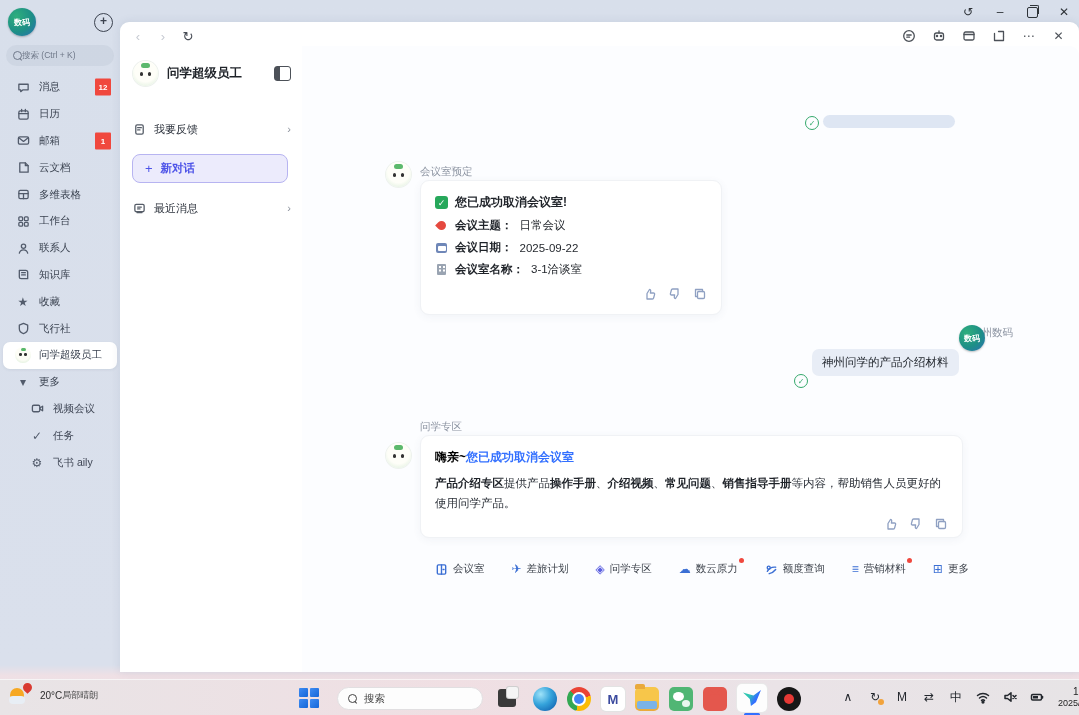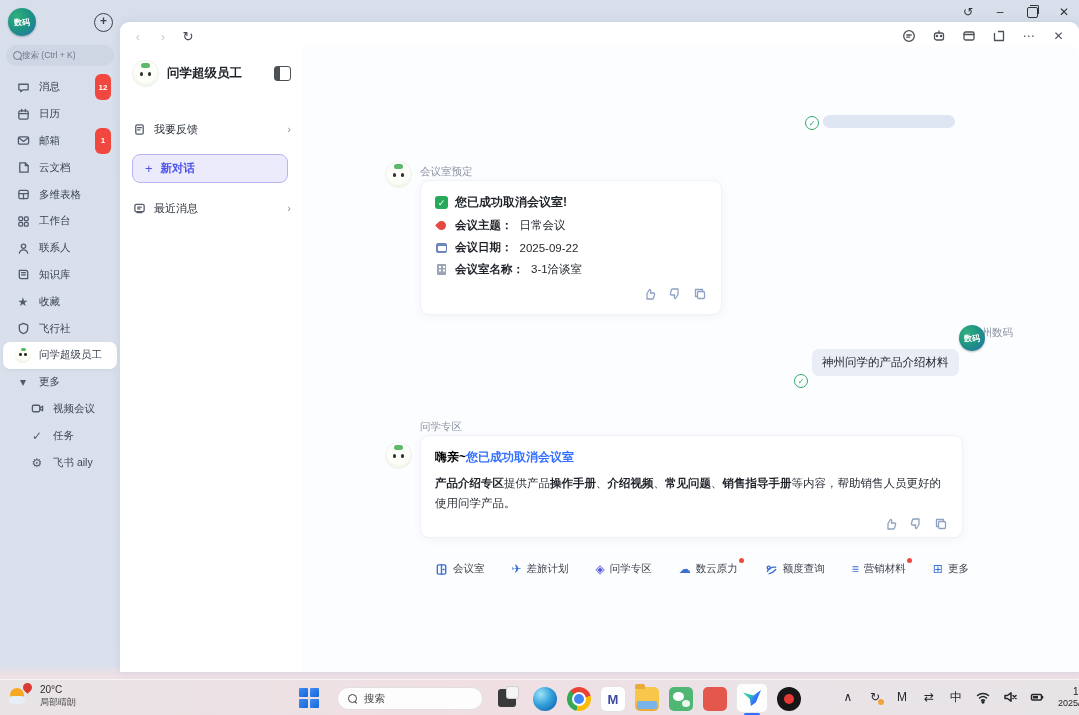--- a/index.html
+++ b/index.html
@@ -25,21 +25,21 @@
   .side-search{left:6px;top:45px;width:108px;height:21px;border-radius:11px;background:rgba(205,213,226,.85);
     display:flex;align-items:center;padding:0 7px;box-sizing:border-box;color:#6f7889;font-size:8.5px;}
   .search-glyph{width:7px;height:7px;border:1.3px solid #6f7889;border-radius:50%;position:relative;flex:none;}
   .search-glyph::after{content:"";position:absolute;left:6px;top:6px;width:3px;height:1.3px;background:#6f7889;transform:rotate(45deg);transform-origin:0 0;}
   .nav{left:0;top:74px;width:120px;display:flex;flex-direction:column;}
   .nav-item{height:26.8px;display:flex;align-items:center;padding:0 8px 0 16px;color:#3a4250;font-size:10.5px;position:relative;}
   .nav-item .ico{width:14px;height:14px;margin-right:9px;flex:none;display:flex;align-items:center;justify-content:center;color:#525b6b;font-size:12px;}
   .nav-item.active{background:#fff;border-radius:7px;margin:0 3px;padding-left:13px;box-shadow:0 1px 3px rgba(40,60,90,.08);}
   .nav-item.sub{padding-left:30px;color:#3f4655;}
   .badge{position:absolute;right:9px;top:50%;transform:translateY(-50%);background:#f0483e;color:#fff;
-    font-size:8px;min-width:10px;height:26px;border-radius:6px;display:flex;align-items:center;justify-content:center;padding:0 3px;font-weight:bold;}
+    font-size:8px;min-width:10px;height:17px;border-radius:1px;display:flex;align-items:center;justify-content:center;padding:0 3px;font-weight:bold;}
   .mini-robot{width:16px;height:16px;border-radius:50%;background:radial-gradient(circle at 50% 38%,#fdfdf6 55%,#cfe9cf);position:relative;flex:none;}
   .mini-robot::before{content:"";position:absolute;left:4px;top:6px;width:2.5px;height:2.5px;border-radius:50%;background:#333;box-shadow:5px 0 0 #333;}
   .mini-robot::after{content:"";position:absolute;left:5.5px;top:1px;width:5px;height:3px;border-radius:2px;background:#59b86a;}
   svg.nicon{width:13px;height:13px;stroke:#525b6b;fill:none;stroke-width:1.4;stroke-linecap:round;stroke-linejoin:round;}
   
   .window{left:120px;top:22px;width:959px;height:650px;background:#fff;border-radius:9px 9px 0 0;box-shadow:0 0 10px rgba(50,70,110,.10);}
   .win-nav{left:10px;top:3px;display:flex;align-items:center;gap:9px;height:22px;}
   .win-nav .nbtn{font-size:13px;color:#c6cad2;width:16px;text-align:center;}
   .win-nav .nbtn.enabled{color:#474c55;}
   .win-head-icons{right:12px;top:3px;display:flex;align-items:center;gap:13px;height:22px;color:#4c5158;}
@@ -106,21 +106,21 @@
   .send-btn{width:22px;height:22px;border-radius:50%;background:#e9ebef;color:#b6bcc6;font-size:12px;display:flex;align-items:center;justify-content:center;}
   
   .taskbar{left:0;top:679px;width:1079px;height:36px;
     background:linear-gradient(90deg,#e8e4e6,#f0dfe3 42%,#eae3e7 72%,#e7e4e6);
     border-top:1px solid rgba(255,255,255,.6);}
   .weather{left:8px;top:3px;display:flex;align-items:center;gap:6px;}
   .weather-ico{width:26px;height:26px;position:relative;}
   .weather-ico .sun{position:absolute;left:2px;top:5px;width:14px;height:14px;border-radius:50%;background:#f6a823;}
   .weather-ico .cloud{position:absolute;left:1px;top:13px;width:16px;height:8px;border-radius:5px;background:#e8eef5;}
   .weather-ico .pinbadge{position:absolute;right:2px;top:0;width:9px;height:9px;border-radius:50% 50% 50% 0;background:#d93a31;transform:rotate(-45deg);}
-  .weather-txt{display:flex;flex-direction:column;line-height:1.25;}
+  .weather-txt{display:flex;flex-direction:row;line-height:1.25;}
   .weather-temp{font-size:10px;color:#2c2c2c;}
   .weather-desc{font-size:9px;color:#4c4c4c;}
   .start{left:299px;top:8px;width:20px;height:20px;display:grid;grid-template-columns:9px 9px;grid-template-rows:9px 9px;gap:1.5px;}
   .start span{background:linear-gradient(135deg,#3f8cf3,#1466d8);border-radius:1px;}
   .tb-search{left:337px;top:7px;width:146px;height:23px;background:#fdfdfd;border:1px solid #e1dfe1;border-radius:12px;
     display:flex;align-items:center;gap:7px;padding:0 10px;box-sizing:border-box;color:#444;font-size:10.5px;}
   .tb-search .search-glyph{border-color:#444;}
   .tb-search .search-glyph::after{background:#444;}
   .taskview{left:498px;top:9px;width:18px;height:18px;background:#3a3a3a;border-radius:3px;position:relative;}
   .taskview::before{content:"";position:absolute;right:-2px;top:-2px;width:11px;height:11px;background:#f5f5f5;border-radius:2px;box-shadow:0 0 0 1px #cfcfcf;}

